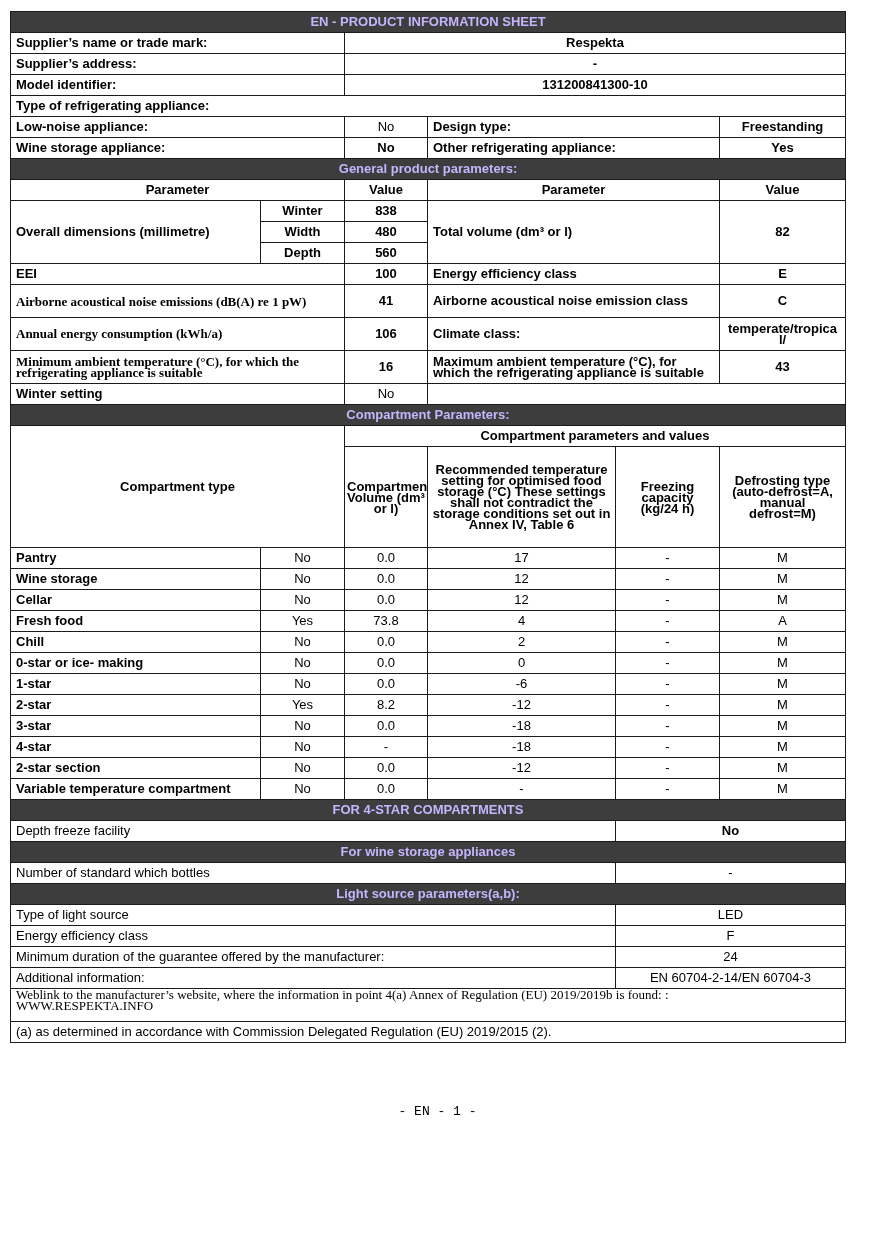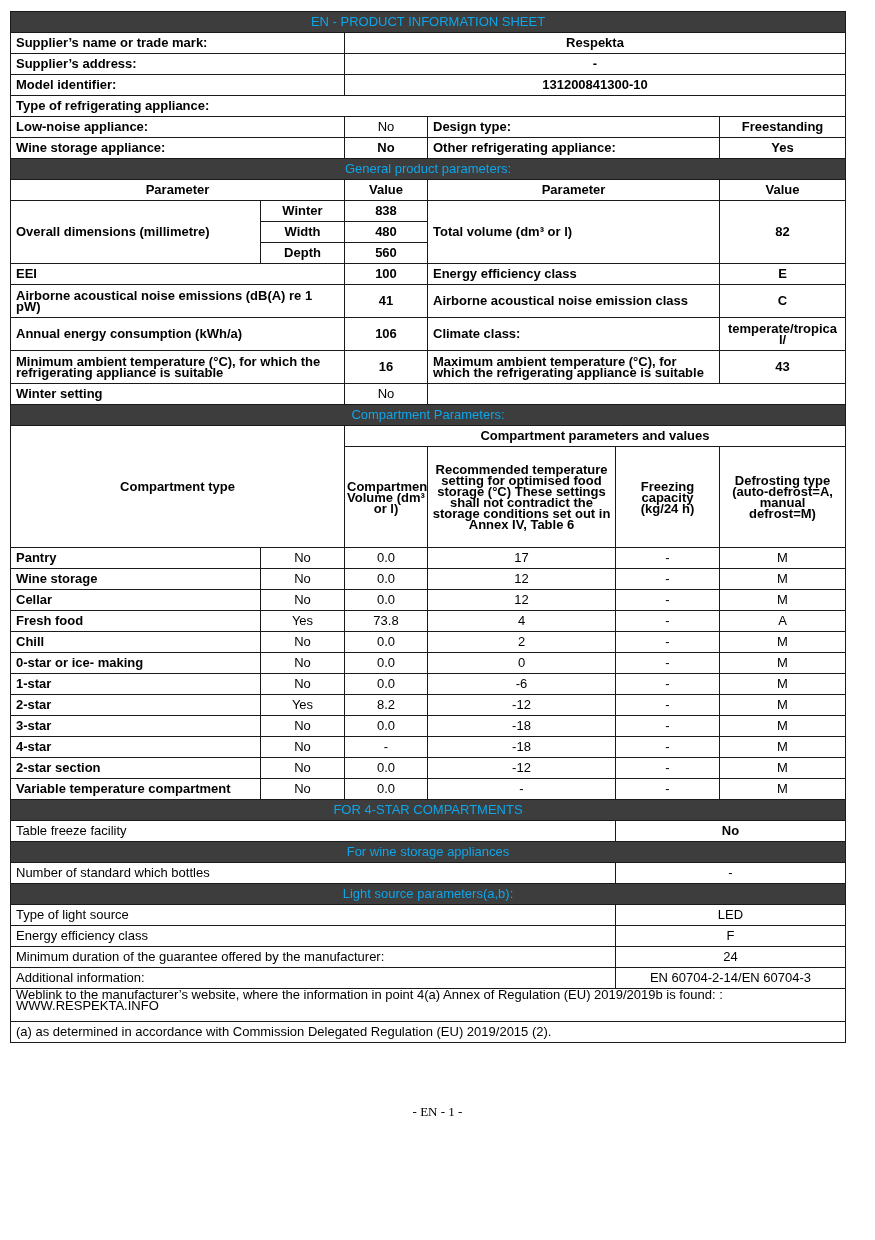--- a/index.html
+++ b/index.html
@@ -1,24 +1,24 @@
 <!DOCTYPE html>
 <html><head>
 <meta charset="utf-8">
 <style>
   html, body { margin:0; padding:0; background:#fff; }
   body { width:875px; height:1240px; position:relative; font-family:"Liberation Sans", sans-serif; color:#000; }
   table.sheet { position:absolute; left:10px; top:11px; width:835px; border-collapse:collapse; table-layout:fixed; font-size:13px; }
   table.sheet td { border:1.5px solid #1a1a1a; padding:0 5px; line-height:14px; overflow:hidden; }
-  .hdr td { background:#3d3d3d; color:#0ea5e9; font-weight:normal; text-align:center; height:20px; }
+  .hdr td { background:#3d3d3d; color:#c4b5fd; font-weight:bold; text-align:center; height:20px; }
   .b { font-weight:bold; }
   .c { text-align:center; }
   .r20 td { height:20px; }
-  .tall { height:32px; }
-  .footer { position:absolute; top:1104px; left:0; width:875px; text-align:center; font-family:Liberation Serif, serif; font-size:13px; }
+  .tall { height:32px;font-family:Liberation Serif, serif; }
+  .footer { position:absolute; top:1104px; left:0; width:875px; text-align:center; font-family:Liberation Mono, monospace; font-size:13px; }
   .lead { line-height:11px !important; }
 </style>
 </head>
 <body>
 
 <table class="sheet">
   <colgroup>
     <col style="width:250px">
       <col style="width:84px">
       <col style="width:83px">
@@ -224,21 +224,21 @@
         <td class="c">-</td>
         <td class="c">M</td>
       </tr>
     </tbody>
 
   <tbody>
       <tr class="hdr">
         <td colspan="6">FOR 4-STAR COMPARTMENTS</td>
       </tr>
   <tr class="r20">
-    <td colspan="4">Table freeze facility</td>
+    <td colspan="4">Depth freeze facility</td>
     <td colspan="2" class="b c">No</td>
   </tr>
 
   <tr class="hdr">
         <td colspan="6">For wine storage appliances</td>
       </tr>
   <tr class="r20">
     <td colspan="4">Number of standard which bottles</td>
     <td colspan="2" class="c">-</td>
   </tr>

